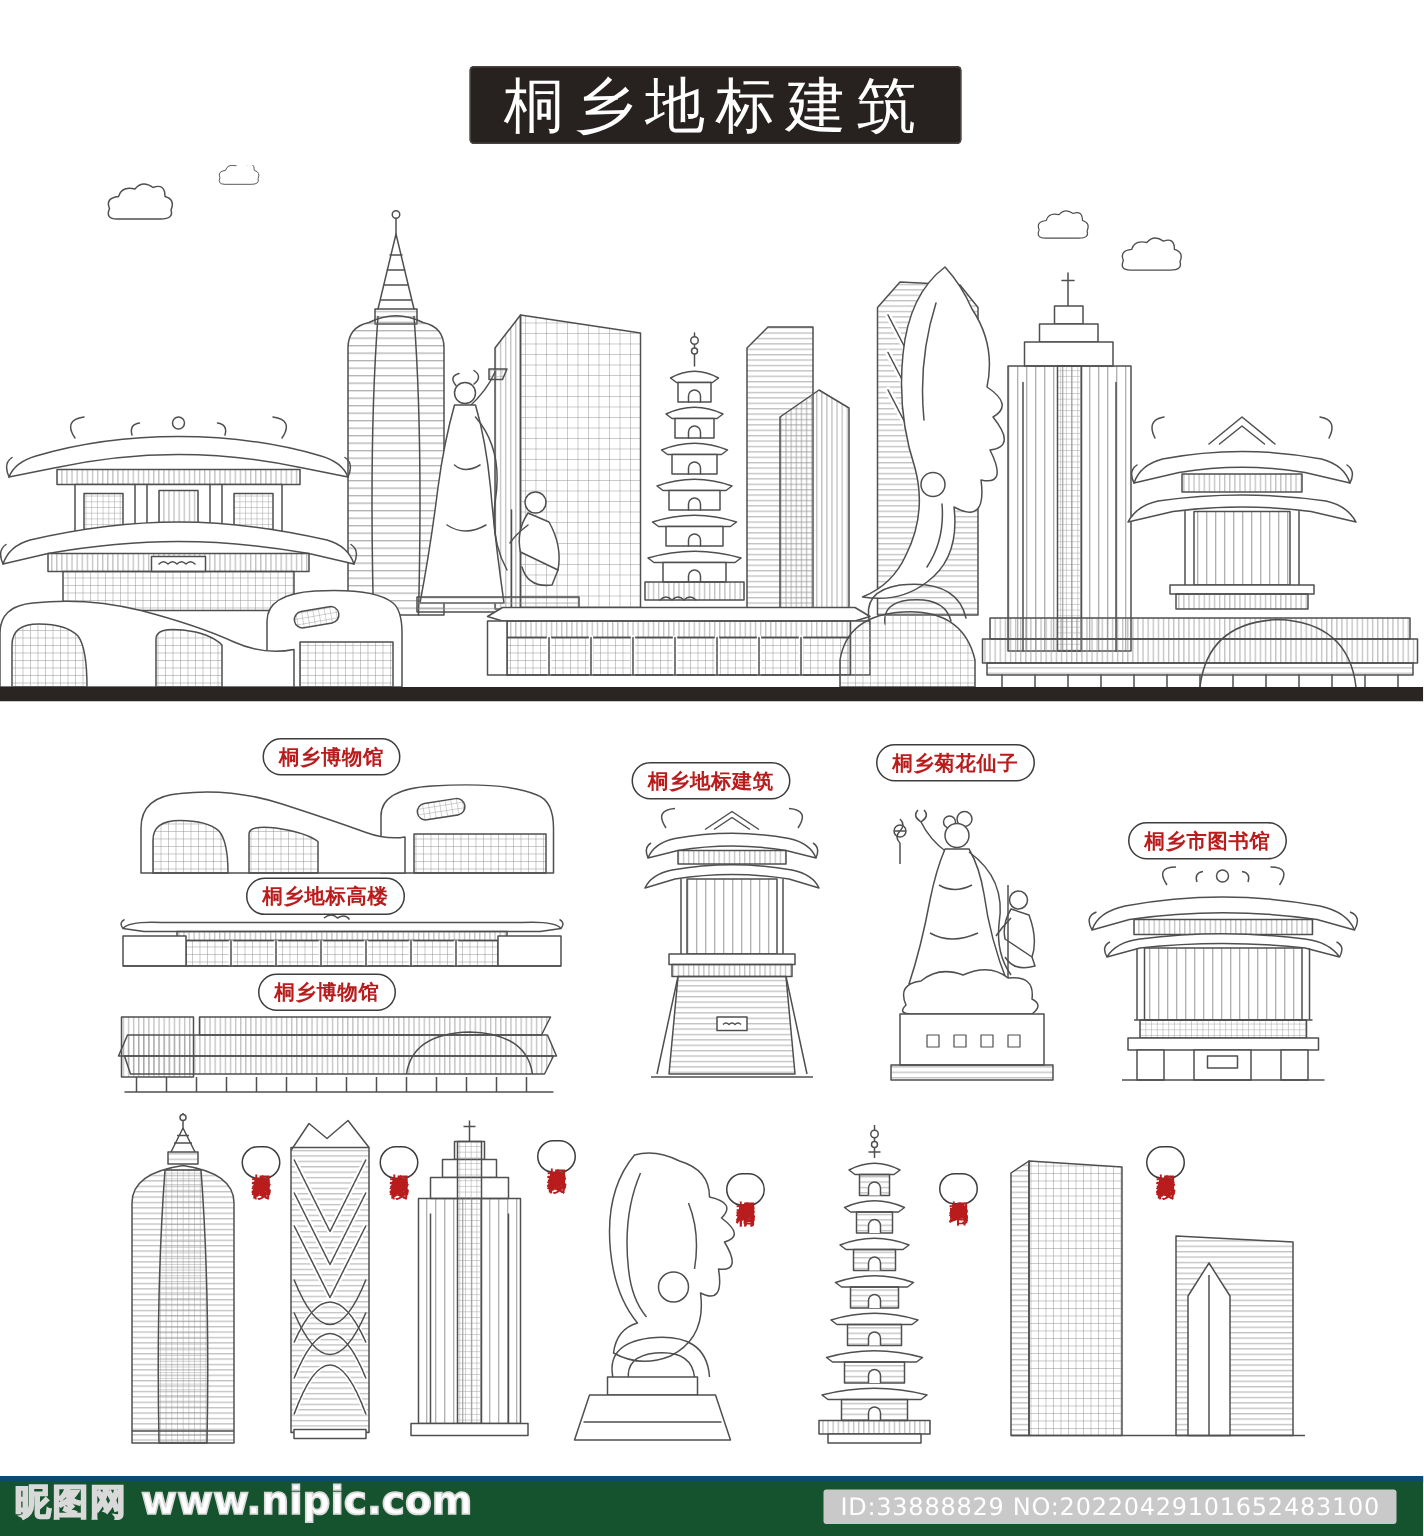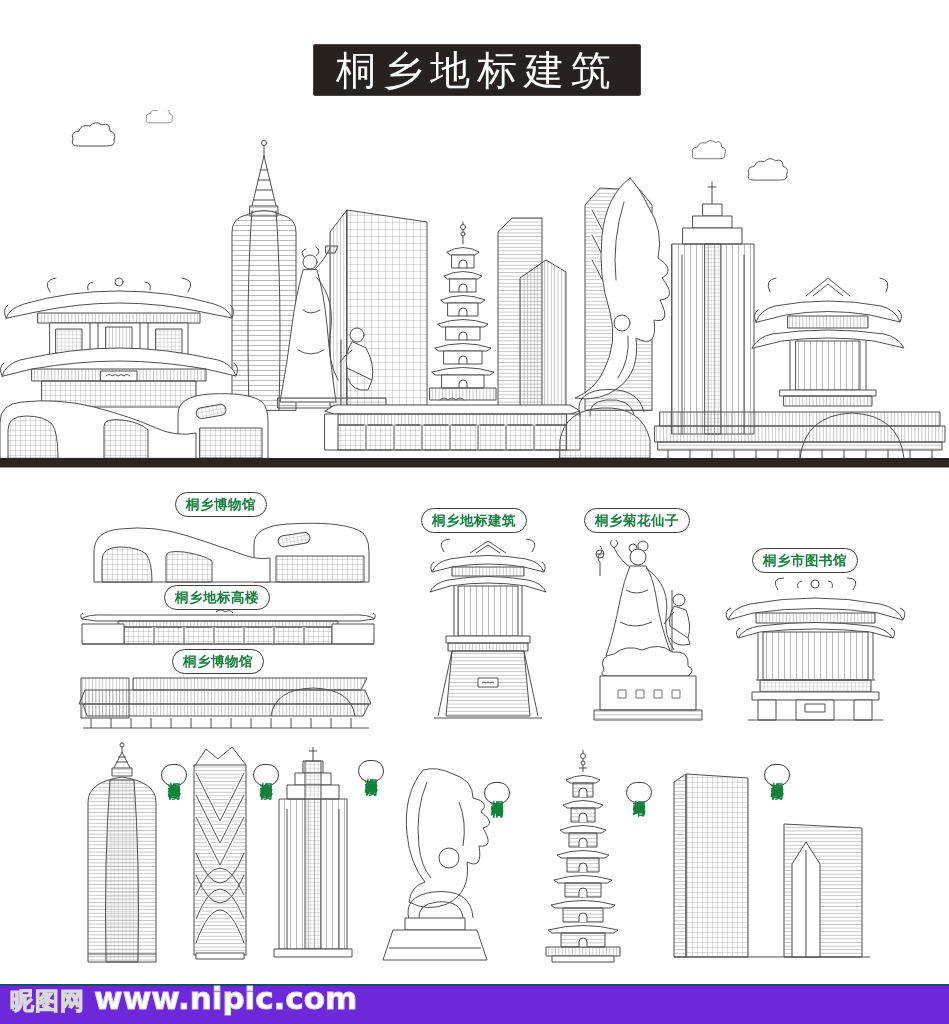--- a/index.html
+++ b/index.html
@@ -2,31 +2,31 @@
 <html><head>
 <meta charset="utf-8">
 <style>
   *{margin:0;padding:0;box-sizing:border-box}
   html,body{width:949px;height:1024px;background:#fff;font-family:"DejaVu Sans",sans-serif}
   .poster{position:relative;width:949px;height:1024px;background:#fff;overflow:hidden}
   svg{display:block;position:absolute}
   .title-banner{position:absolute;left:313px;top:44px;width:328px;height:52px;background:#272120;
     color:#fff;display:flex;align-items:center;justify-content:center;font-size:40px;font-weight:400;
     letter-spacing:7px;border-radius:3px;box-shadow:0 0 0 1px #4a4441 inset}
-  .pill{position:absolute;background:#fff;border:1.6px solid #3d3d3d;color:#15803d;display:flex;
+  .pill{position:absolute;background:#fff;border:1.6px solid #3d3d3d;color:#b91c1c;display:flex;
     align-items:center;justify-content:flex-end;font-weight:700;z-index:5}
   .pill.h{height:25px;padding:0 10px;font-size:13.5px;letter-spacing:.5px;border-radius:13px;
     transform:translateX(-50%);white-space:nowrap}
   .pill.v{width:26px;padding:7px 0;font-size:12.5px;line-height:1.15;border-radius:13px;
     writing-mode:vertical-rl;text-orientation:upright;transform:translateX(-50%);letter-spacing:1px}
-  .wm-bar{position:absolute;left:0;bottom:0;width:949px;height:40px;background:#6d28d9;border-top:2px solid #0c4a6e}
+  .wm-bar{position:absolute;left:0;bottom:0;width:949px;height:40px;background:#14532d;border-top:4px solid #0c4a6e}
   .wm-left{position:absolute;left:10px;bottom:7px;display:flex;gap:9px;align-items:baseline;
     font-weight:700;color:#fff;-webkit-text-stroke:1.1px #d9d9d9;letter-spacing:1px}
   .wm-left .nm{font-size:24px}
-  .wm-left .url{font-size:31px;letter-spacing:0}
+  .wm-left .url{font-size:26px;letter-spacing:0}
   .wm-badge{position:absolute;right:18px;bottom:8px;background:#c9c9c9;color:#fff;font-size:16px;
     padding:2px 11px;border-radius:2px;letter-spacing:.5px}
 </style>
 </head>
 <body>
 
 <div class="poster">
 
   <svg width="0" height="0" style="position:absolute">
     <defs>
@@ -272,21 +272,21 @@
       <rect x="18" y="98" width="84" height="7"></rect>
       <rect x="20" y="105" width="80" height="8" fill="url(#pV4)"></rect>
       <path d="M24 113 H96 L102 178 H18 Z" fill="url(#pH4)"></path>
       <path d="M10 178 L24 113 M110 178 L96 113" fill="none"></path>
       <rect x="50" y="140" width="20" height="9"></rect>
       <path d="M54 145 q2 -2 4 0 q2 -2 4 0 q2 -2 4 0" fill="none"></path>
       <path d="M6 180 H114" fill="none"></path>
     </g>
   </svg>
 
-  <div class="pill h" style="left:637px;top:508px">
+  <div class="pill h" style="left:637px;top:496px">
       <span>桐乡菊花仙子</span>
     </div>
   <svg style="left:576px;top:538px" width="145" height="188" viewBox="0 0 145 188">
     <g fill="#fff" stroke="#4f4f4f" stroke-width="1" stroke-linejoin="round">
       <circle cx="24" cy="16" r="4"></circle>
       <path d="M24 8 q4 4 0 8 q-4 4 0 8 M20 16 h8 M24 24 V38" fill="none"></path>
       <circle cx="57" cy="10" r="4"></circle>
         <circle cx="67" cy="8" r="5"></circle>
       <circle cx="62" cy="19" r="8"></circle>
       <path d="M55 30 Q44 22 38 10" fill="none"></path>
@@ -432,15 +432,16 @@
   </svg>
   <div class="pill v" style="left:777px;top:764px">
       <span>桐乡地标高楼</span>
     </div>
 
   <div class="wm-bar">
     <div class="wm-left">
       <span class="nm">昵图网</span>
       <span class="url">www.nipic.com</span>
     </div>
+    <div class="wm-badge">ID:33888829 NO:20220429101652483100</div>
   </div>
 
 </div>
 
 </body></html>

